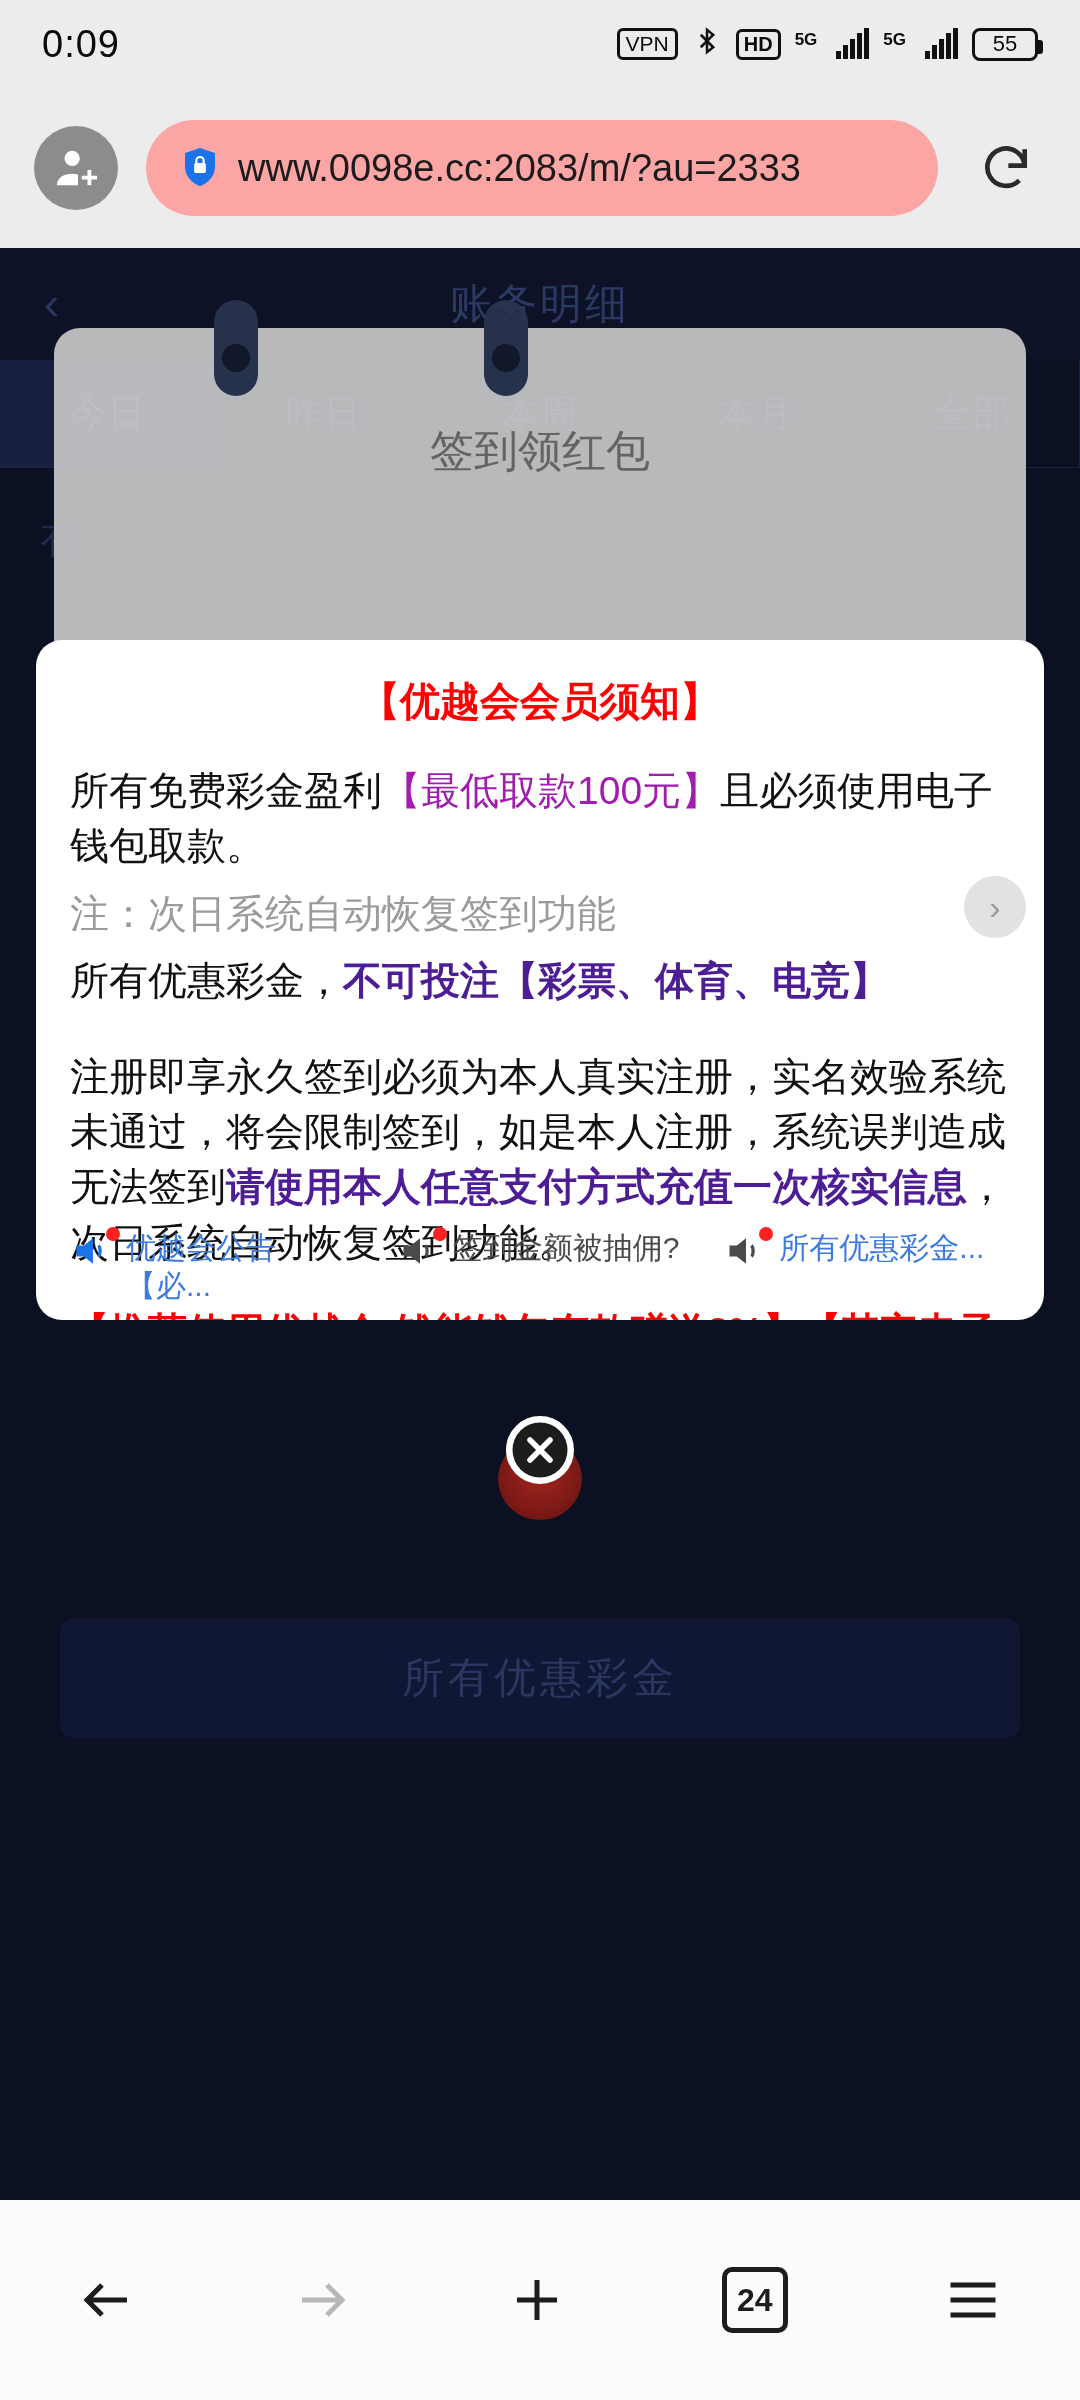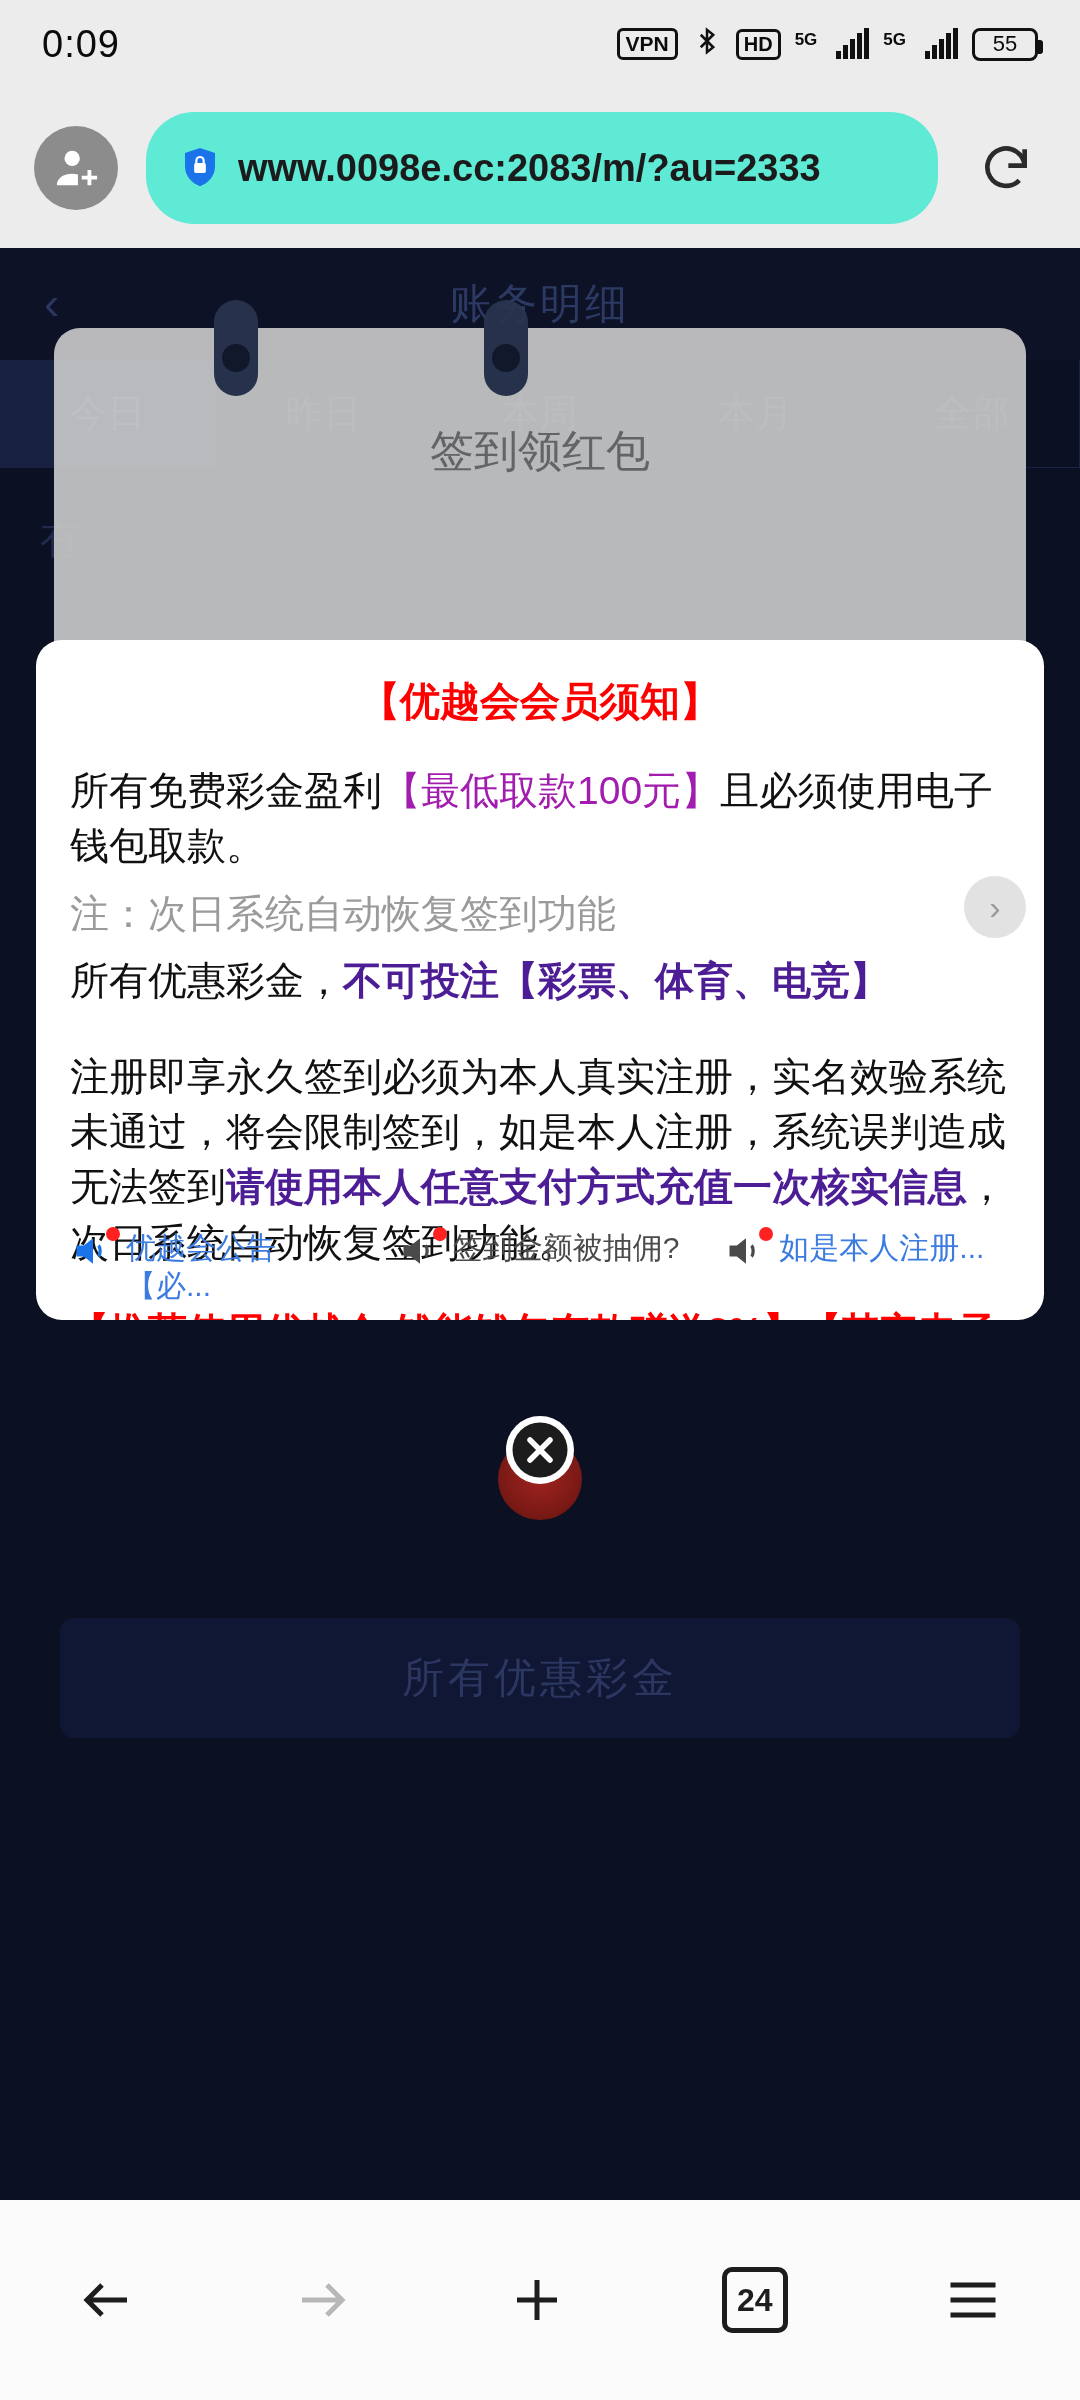--- a/index.html
+++ b/index.html
@@ -14,21 +14,21 @@
   
   .statusbar {
     position: absolute; top: 0; left: 0; width: 1080px; height: 88px;
     background: #ececec; color: #0b0b0b;
     display: flex; align-items: center; justify-content: space-between;
     padding: 0 42px;
   }
   .status-clock { font-size: 38px; letter-spacing: 1px; }
   .status-right { display: flex; align-items: center; gap: 14px; }
   .vpn-badge {
-    border: 3px solid #111; border-radius: 6px; font-size: 21px; font-weight: bold;
+    border: 3px solid #111; border-radius: 6px; font-size: 21px; font-weight: normal;
     padding: 1px 6px; line-height: 1.15;
   }
   .bt-icon { font-size: 30px; }
   .hd-badge {
     border: 3px solid #111; border-radius: 6px; font-size: 20px; font-weight: bold;
     padding: 1px 5px;
   }
   .sig { display: flex; align-items: flex-end; gap: 19px; }
   .sig-g { font-size: 17px; line-height: 1; transform: translateY(-11px); font-weight: bold;}
   .bars { display: flex; align-items: flex-end; gap: 2px; height: 30px; }
@@ -51,24 +51,23 @@
     background: #ececec;
     display: flex; align-items: center; padding: 0 34px; gap: 28px;
   }
   .profile-btn {
     width: 84px; height: 84px; border-radius: 50%; background: #8c8c8c;
     display: flex; align-items: center; justify-content: center; color: #fff;
     position: relative; flex: none;
   }
   .profile-btn svg { width: 46px; height: 46px; }
   .urlbar {
-    flex: 1; height: 112px; background: #5eead4; border-radius: 48px;
+    flex: 1; height: 96px; background: #fca5a5; border-radius: 48px;
     display: flex; align-items: center; gap: 18px; padding: 0 34px;
     overflow: hidden;
-    font-weight: bold;
   }
   .lock-ico { width: 40px; height: 44px; flex: none; }
   .url-text {
     font-size: 38px; color: #1b1b1b; white-space: nowrap; overflow: hidden;
   }
   .reload-btn { width: 80px; flex: none; display: flex; align-items: center; justify-content: center; }
   .reload-btn svg { width: 56px; height: 56px; }
 
   
   .page { position: absolute; top: 248px; left: 0; width: 1080px; height: 1952px; background: #0b1022; }
@@ -304,21 +303,21 @@
           <span class="audio-label dark">签到金额被抽佣?</span>
         </div>
         <div class="audio-item">
           <span class="spk">
             <svg viewBox="0 0 24 24">
                 <path d="M3 9v6h4l5 4V5L7 9H3z" fill="#4a4a4a"></path>
                 <path d="M15 9c1.2 1.2 1.2 4.8 0 6" fill="none" stroke="#4a4a4a" stroke-width="1.8"></path>
               </svg>
             <span class="dot"></span>
           </span>
-          <span class="audio-label">如是本人注册...</span>
+          <span class="audio-label">所有优惠彩金...</span>
         </div>
       </div>
     </div>
 
     <div class="close-wrap">
       <div class="close-glow"></div>
       <div class="close-btn">
         <svg viewBox="0 0 24 24">
             <circle cx="12" cy="12" r="11" fill="#1c1c1c"></circle>
             <path d="M8 8l8 8M16 8l-8 8" stroke="#fff" stroke-width="2.2" stroke-linecap="round"></path>

